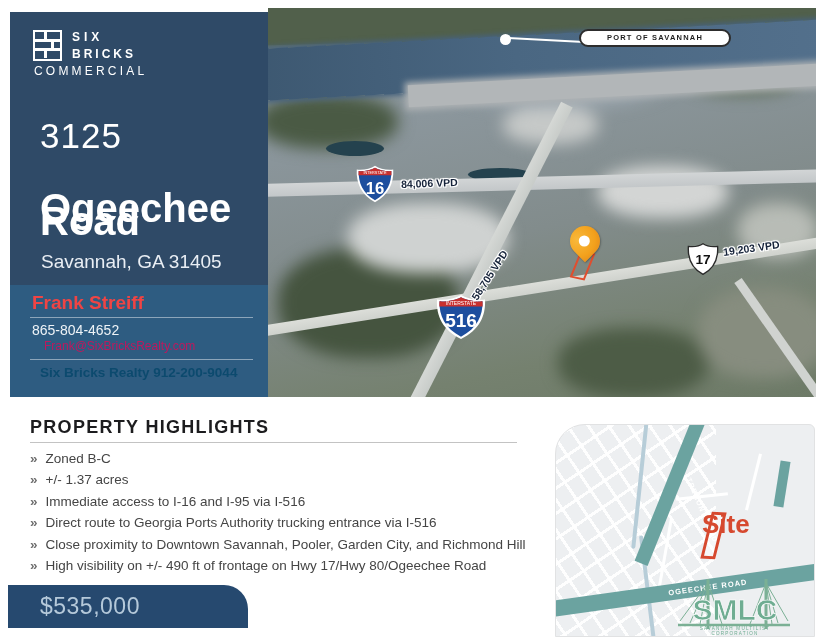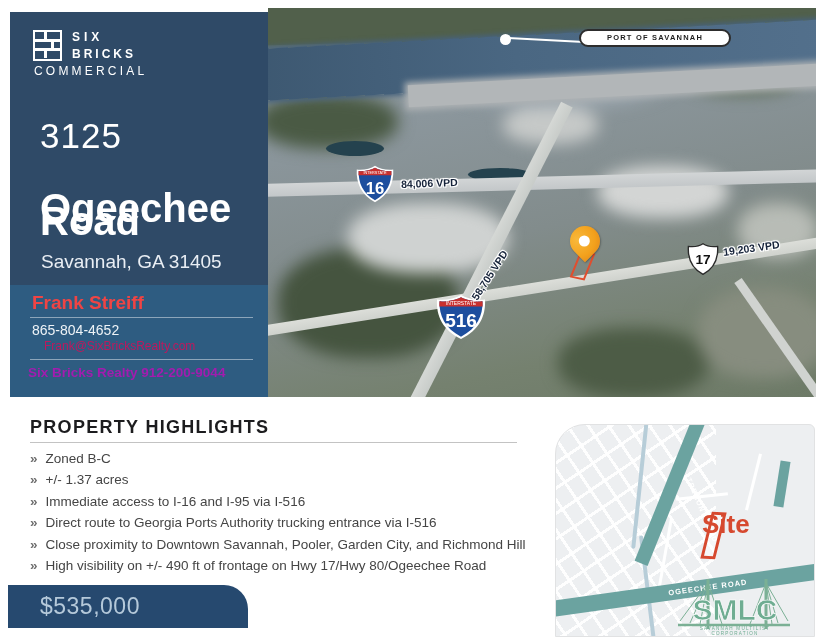--- a/index.html
+++ b/index.html
@@ -26,21 +26,21 @@
   .addr-num { position:absolute; left:30px; top:96px; color:#fff; font-size:35px; font-weight:300; letter-spacing:1px;margin-top:8px; }
   .addr-street { position:absolute; left:30px; top:142px; color:#fff; font-size:40px; font-weight:bold;margin-top:32px; }
   .addr-street2 { position:absolute; left:30px; top:187px; color:#fff; font-size:40px; font-weight:bold; }
   .addr-city { position:absolute; left:31px; top:239px; color:#e9eef4; font-size:19px; font-weight:400; }
 
   .contact-name { position:absolute; left:32px; top:292px; color:#ef4444; font-size:19px; font-weight:bold; }
   .c-hr { position:absolute; left:30px; width:223px; height:1px; background:rgba(255,255,255,.45); }
   .c-hr1 { top:317px; } .c-hr2 { top:359px; }
   .contact-phone { position:absolute; left:32px; top:322px; color:#eef3f7; font-size:14px; }
   .contact-email { position:absolute; left:44px; top:339px; color:#be185d; font-size:12px; }
-  .contact-brokerage { position:absolute; left:28px; top:365px; color:#a21caf; font-size:13.5px; font-weight:bold; }
+  .contact-brokerage { position:absolute; left:40px; top:365px; color:#0c4a6e; font-size:13.5px; font-weight:bold; }
 
   
   .aerial { position:absolute; left:268px; top:8px; width:548px; height:389px; overflow:hidden;
             background:linear-gradient(168deg,#93a0a8 0%,#8b969c 28%,#828c8c 55%,#75816f 82%,#6d7a67 100%); }
   .a-blobs { position:absolute; inset:0; filter:blur(8px); }
   .a-blobs div { position:absolute; border-radius:45%; }
   .a-marsh { position:absolute; left:-12px; top:-8px; width:580px; height:38px; background:#51604b; transform:rotate(-1.5deg); box-shadow:0 0 6px 3px #51604b; }
   .a-river { position:absolute; left:-14px; top:26px; width:584px; height:52px; transform:rotate(-3deg);
              background:linear-gradient(90deg,#3d5871,#4a6782 45%,#53708c); box-shadow:0 0 5px 2px #47627c; }
   .a-port { position:absolute; left:140px; top:66px; width:430px; height:22px; background:#b2b6b8; transform:rotate(-3deg); box-shadow:0 0 6px 3px #aeb2b4; }

